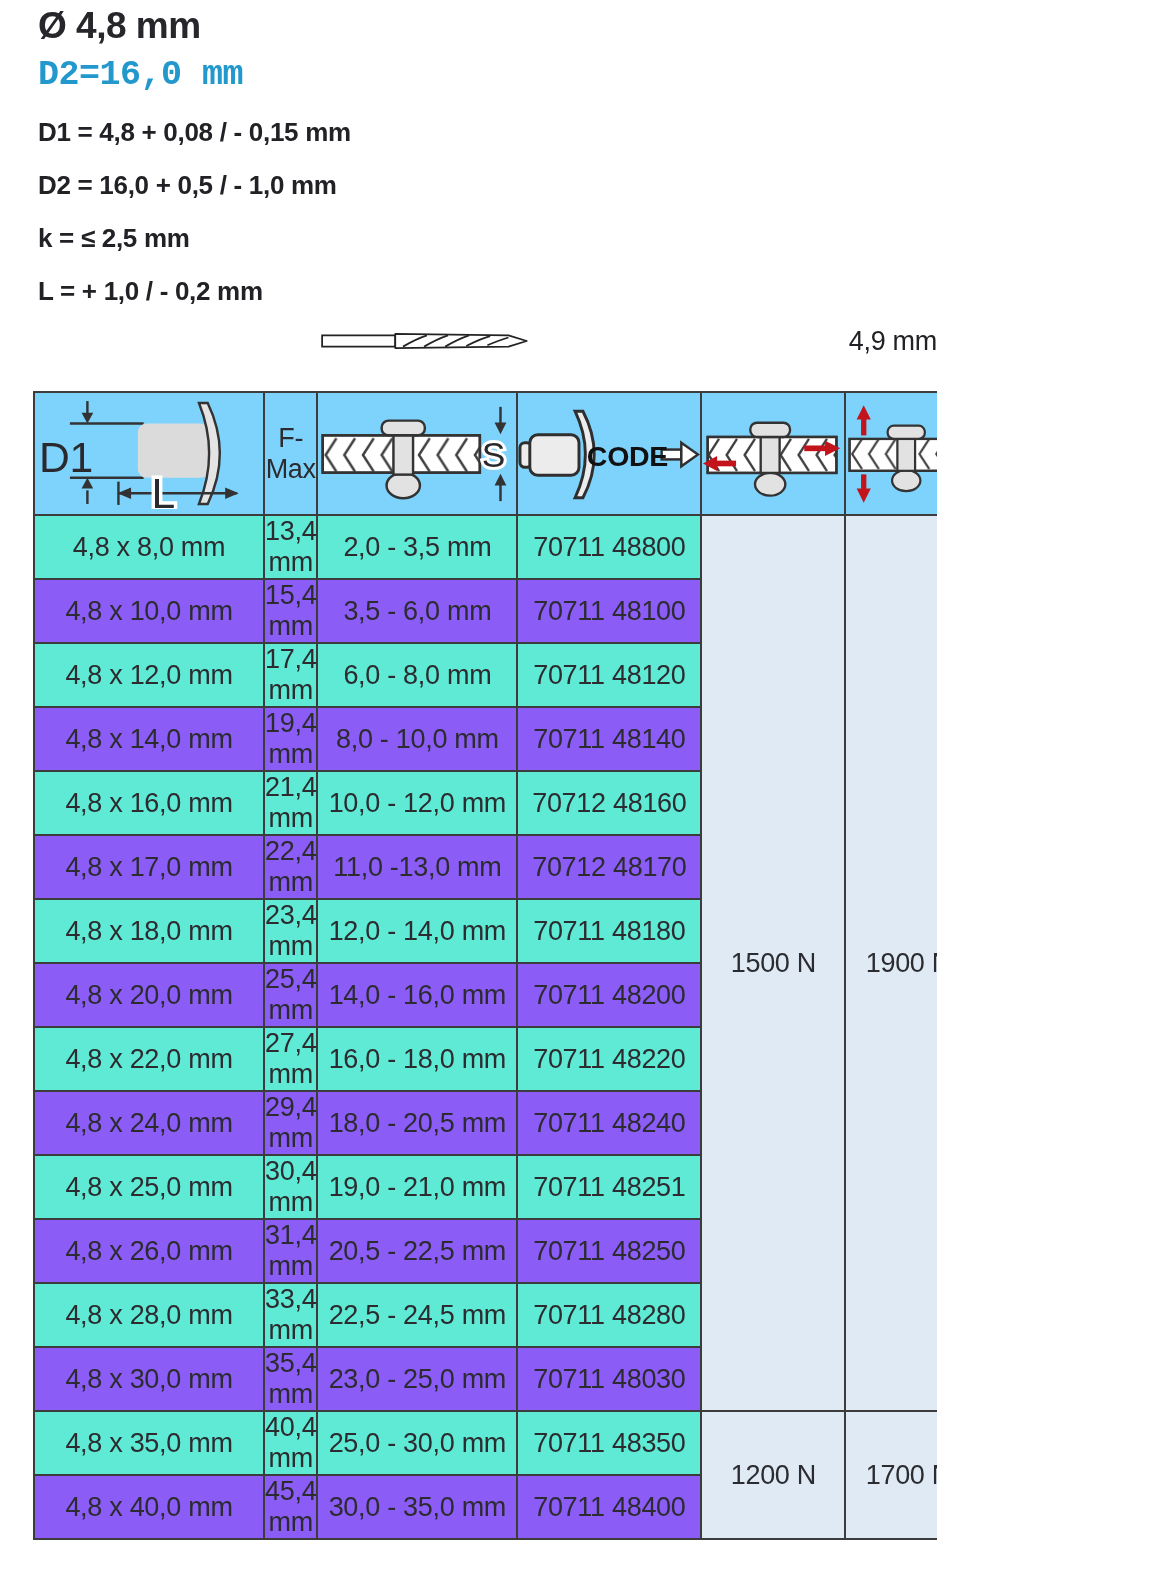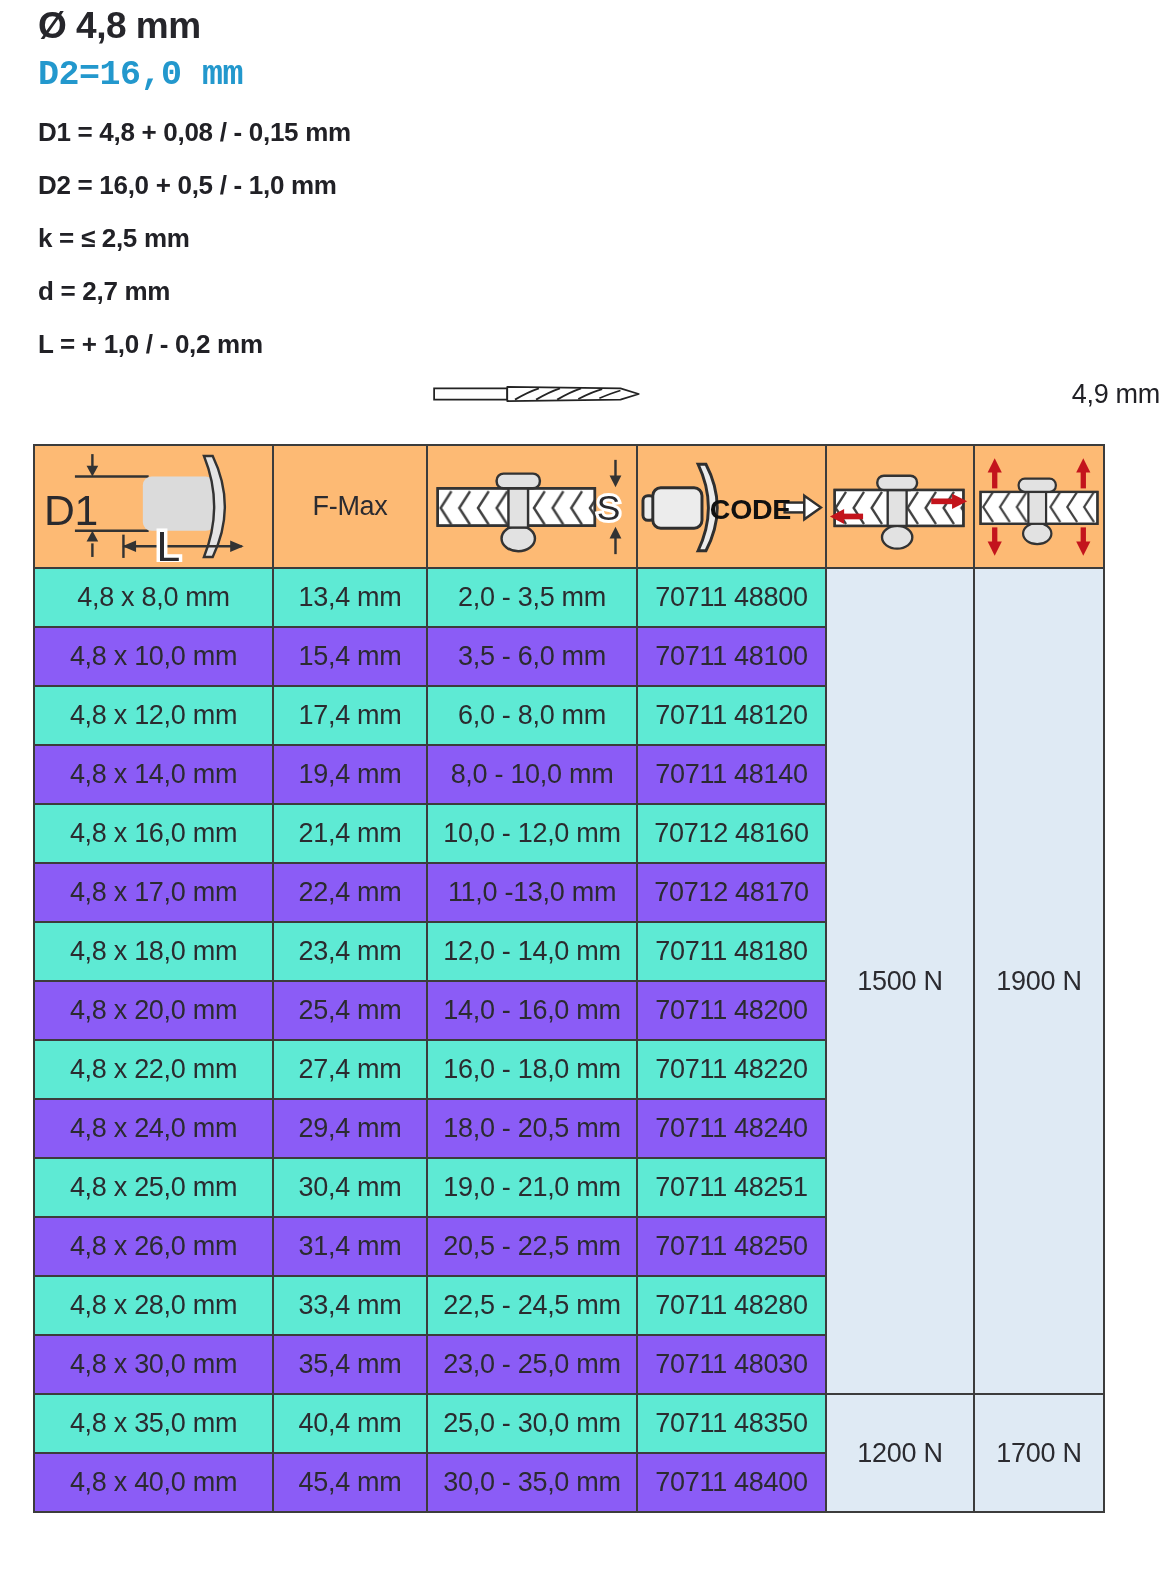--- a/index.html
+++ b/index.html
@@ -1,52 +1,51 @@
 <!DOCTYPE html>
 <html><head>
 <meta charset="utf-8">
 <style>
   * { box-sizing: border-box; }
   html,body { margin:0; padding:0; background:#ffffff; }
   .page {
-    width:1160px; height:1581px; background:#ffffff; overflow:hidden;
+    width:937px; height:1581px; background:#ffffff; overflow:hidden;
     font-family:"Liberation Sans", sans-serif; color:#26262b;
   }
   .specs-block { padding:6px 0 0 38px; }
   .title { margin:0; font-size:37px; font-weight:bold; letter-spacing:-0.5px; color:#26262b; line-height:1.1; }
   .subtitle { margin:9px 0 0 0; font-size:35px; font-weight:bold; letter-spacing:-0.5px; color:#2398cd; line-height:1.1;font-family:Liberation Mono, monospace; }
   .spec-line { font-size:26px; line-height:30px; margin-top:23px; color:#212126; letter-spacing:-0.3px;font-weight:bold; }
   .drill-row { display:flex; align-items:center; gap:28px; margin-top:16px; height:38px; }
   .drill-size { font-size:27px; color:#212126; letter-spacing:-0.3px; }
 
   table.spec { border-collapse:collapse; table-layout:fixed; margin:31px 0 0 33px; }
   table.spec th, table.spec td {
     border:2px solid #3c3c3c; text-align:center; vertical-align:middle; padding:0;
     font-size:27px; color:#2b2b30; letter-spacing:-0.3px; font-weight:normal;
   }
-  thead tr { height:123px; background:#fdba74; }
+  thead tr { height:123px; background:#7dd3fc; }
   tr.data-row { height:59px; }
   .row-odd td  { background:#5eead4; }
   .row-even td { background:#8b5cf6; }
   td.merged-cell { background:#dfeaf4; font-size:28px;margin-left:23px; }
   .fmax-header { font-size:31px; letter-spacing:-0.5px; }
   .icon { display:block; margin:0 auto; }
 </style>
 </head>
 <body>
 
 <div class="page">
 
   <div class="specs-block">
     <h1 class="title">Ø 4,8 mm</h1>
     <h2 class="subtitle">D2=16,0 mm</h2>
     <div class="spec-line">D1 = 4,8 + 0,08 / - 0,15 mm</div>
     <div class="spec-line">D2 = 16,0 + 0,5 / - 1,0 mm</div>
     <div class="spec-line">k = ≤ 2,5 mm</div>
-    <div class="spec-line">d = 2,7 mm</div>
     <div class="spec-line">L = + 1,0 / - 0,2 mm</div>
 
     <div class="drill-row">
       <svg class="icon" width="218" height="30" viewBox="0 0 310 42">
         <rect x="3" y="13" width="104" height="16" fill="#ffffff" stroke="#232323" stroke-width="2.5"></rect>
         <path d="M107 11 L268 13 L294 21 L268 29 L107 31 Z" fill="#ffffff" stroke="#232323" stroke-width="2.5" stroke-linejoin="round"></path>
         <path d="M118 29 C130 22 140 17 152 13" stroke="#232323" stroke-width="2.5" fill="none"></path>
         <path d="M148 29 C160 22 170 17 182 13" stroke="#232323" stroke-width="2.5" fill="none"></path>
         <path d="M178 29 C190 22 200 17 212 13" stroke="#232323" stroke-width="2.5" fill="none"></path>
         <path d="M208 28 C220 22 230 17 242 14" stroke="#232323" stroke-width="2.5" fill="none"></path>

